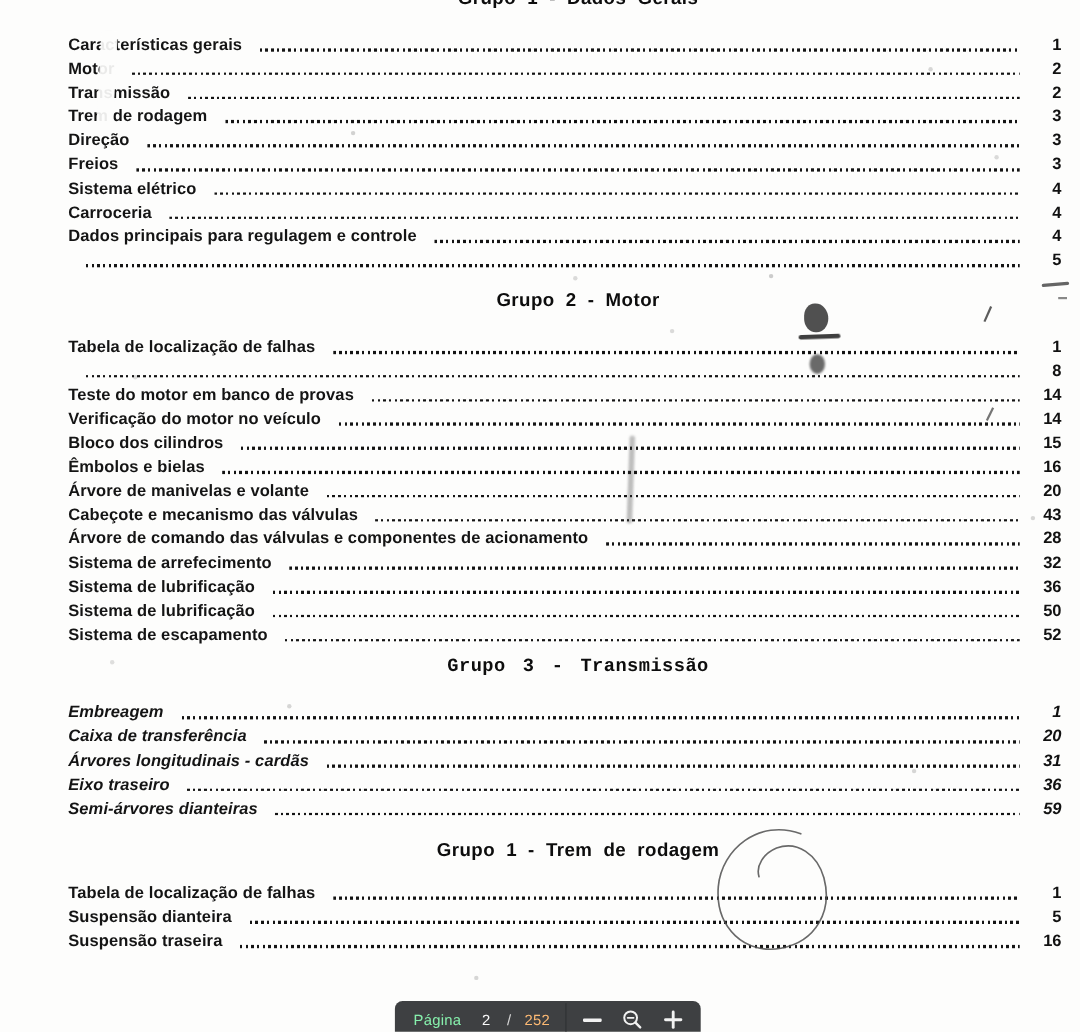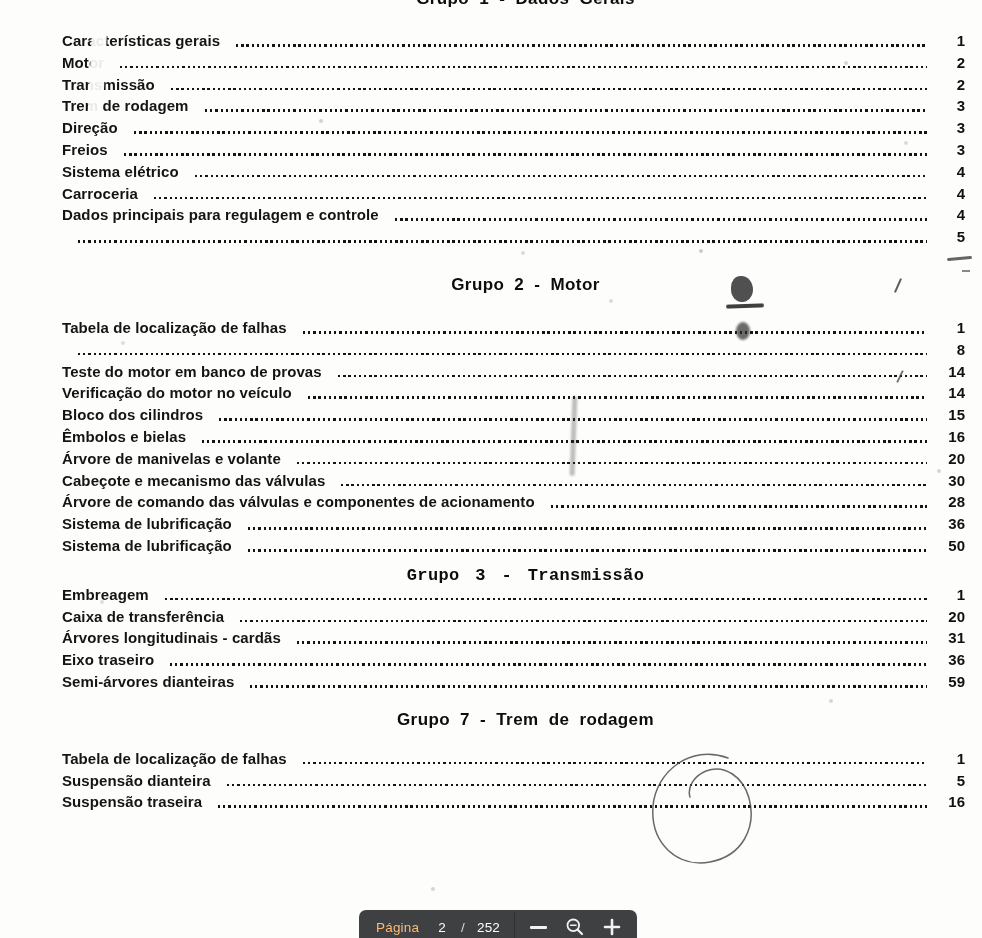--- a/index.html
+++ b/index.html
@@ -9,22 +9,22 @@
 
   
   .group .hwrap{height:20px;overflow:visible;}
   .group .heading{display:block;text-align:center;font-size:17px;font-weight:700;
     letter-spacing:.4px;word-spacing:5px;line-height:20px;color:#0d0d0d;
     transform:translateX(12px);}
   .group .hwrap.clipped{height:10px;overflow:hidden;margin-top:0;}
   .group .hwrap.clipped .heading{margin-top:-11px;}
 
   .g1 .rows{margin-top:22px;}
-  .g2 .hwrap{margin-top:25px;} .g2 .rows{margin-top:24px;}
-  .g3 .hwrap{margin-top:7px;font-family:Liberation Mono, monospace;} .g3 .rows{}
+  .g2 .hwrap{margin-top:13px;} .g2 .rows{margin-top:24px;}
+  .g3 .hwrap{margin-top:7px;font-family:Liberation Mono, monospace;} .g3 .rows{margin-top:22px;font-style:italic;}
   .g4 .hwrap{margin-top:15px;} .g4 .rows{margin-top:20px;}
 
   .toc-row{display:flex;height:21.8px;align-items:flex-start;}
   .toc-row .label{white-space:nowrap;font-size:15px;font-weight:700;line-height:17px;
     letter-spacing:.1px;color:#141414;}
   .toc-row .leader{flex:1;height:2.6px;margin:12px 8px 0 16px;
     background:repeating-linear-gradient(90deg,#141414 0 2.3px,transparent 2.3px 5.2px);}
   .toc-row .pg{width:30px;text-align:right;font-size:15px;font-weight:700;line-height:17px;color:#111;}
 
   
@@ -52,24 +52,24 @@
       101px 601px 0 1px rgba(60,60,60,.16), 432px 888px 0 1px rgba(60,60,60,.2),
       700px 250px 0 1px rgba(60,60,60,.25), 610px 300px 0 1px rgba(60,60,60,.18);}
   .pen-circle{left:632px;top:742px;}
 
   
   .toolbar{position:absolute;left:359px;top:910px;width:278px;height:42px;
     background:#3e4042;border-radius:7px;display:flex;align-items:flex-start;
     box-sizing:border-box;padding-top:6px;z-index:10;color:#efefef;}
   .tb-left{display:flex;align-items:center;height:22px;padding-left:17px;
     font-size:13.5px;letter-spacing:.2px;}
-  .tb-left .lbl{color:#fdba74;}
+  .tb-left .lbl{color:#86efac;}
   .tb-left .cur{margin-left:19px;color:#fafafa;}
   .tb-left .sep{margin-left:15px;color:#d8d8d8;}
-  .tb-left .tot{margin-left:12px;color:#ffffff;}
+  .tb-left .tot{margin-left:12px;color:#fdba74;}
   .tb-divider{width:1px;height:30px;background:#2e3032;margin:-4px 0 0 14px;}
   .tb-right{flex:1;display:flex;align-items:center;height:22px;
     justify-content:space-between;padding:0 13px 0 11px;}
   .tb-btn{background:transparent;border:none;padding:0;margin:0;width:24px;height:22px;
     display:flex;align-items:center;justify-content:center;cursor:pointer;}
   .minus-bar{display:block;width:17px;height:3px;background:#f2f2f2;border-radius:1px;}
 </style>
 </head>
 <body>
 
@@ -183,42 +183,52 @@
 
   <div class="toc-row">
     <span class="label">Árvore de manivelas e volante</span>
     <span class="leader"></span>
     <span class="pg">20</span>
   </div>
 
   <div class="toc-row">
     <span class="label">Cabeçote e mecanismo das válvulas</span>
     <span class="leader"></span>
-    <span class="pg">30</span>
+    <span class="pg">43</span>
   </div>
 
   <div class="toc-row">
     <span class="label">Árvore de comando das válvulas e componentes de acionamento</span>
     <span class="leader"></span>
     <span class="pg">28</span>
   </div>
 
+  <div class="toc-row">
+    <span class="label">Sistema de arrefecimento</span>
+    <span class="leader"></span>
+    <span class="pg">32</span>
+  </div>
 
   <div class="toc-row">
     <span class="label">Sistema de lubrificação</span>
     <span class="leader"></span>
     <span class="pg">36</span>
   </div>
 
   <div class="toc-row">
     <span class="label">Sistema de lubrificação</span>
     <span class="leader"></span>
     <span class="pg">50</span>
   </div>
 
+  <div class="toc-row">
+    <span class="label">Sistema de escapamento</span>
+    <span class="leader"></span>
+    <span class="pg">52</span>
+  </div>
 </div>
   </section>
 
   <section class="group g3">
     <div class="hwrap">
       <span class="heading">Grupo 3 - Transmissão</span>
     </div>
     <div class="rows">
   <div class="toc-row">
     <span class="label">Embreagem</span>
@@ -249,21 +259,21 @@
   <div class="toc-row">
     <span class="label">Semi-árvores dianteiras</span>
     <span class="leader"></span>
     <span class="pg">59</span>
   </div>
 </div>
   </section>
 
   <section class="group g4">
     <div class="hwrap">
-      <span class="heading">Grupo 7 - Trem de rodagem</span>
+      <span class="heading">Grupo 1 - Trem de rodagem</span>
     </div>
     <div class="rows">
   <div class="toc-row">
     <span class="label">Tabela de localização de falhas</span>
     <span class="leader"></span>
     <span class="pg">1</span>
   </div>
 
   <div class="toc-row">
     <span class="label">Suspensão dianteira</span>

